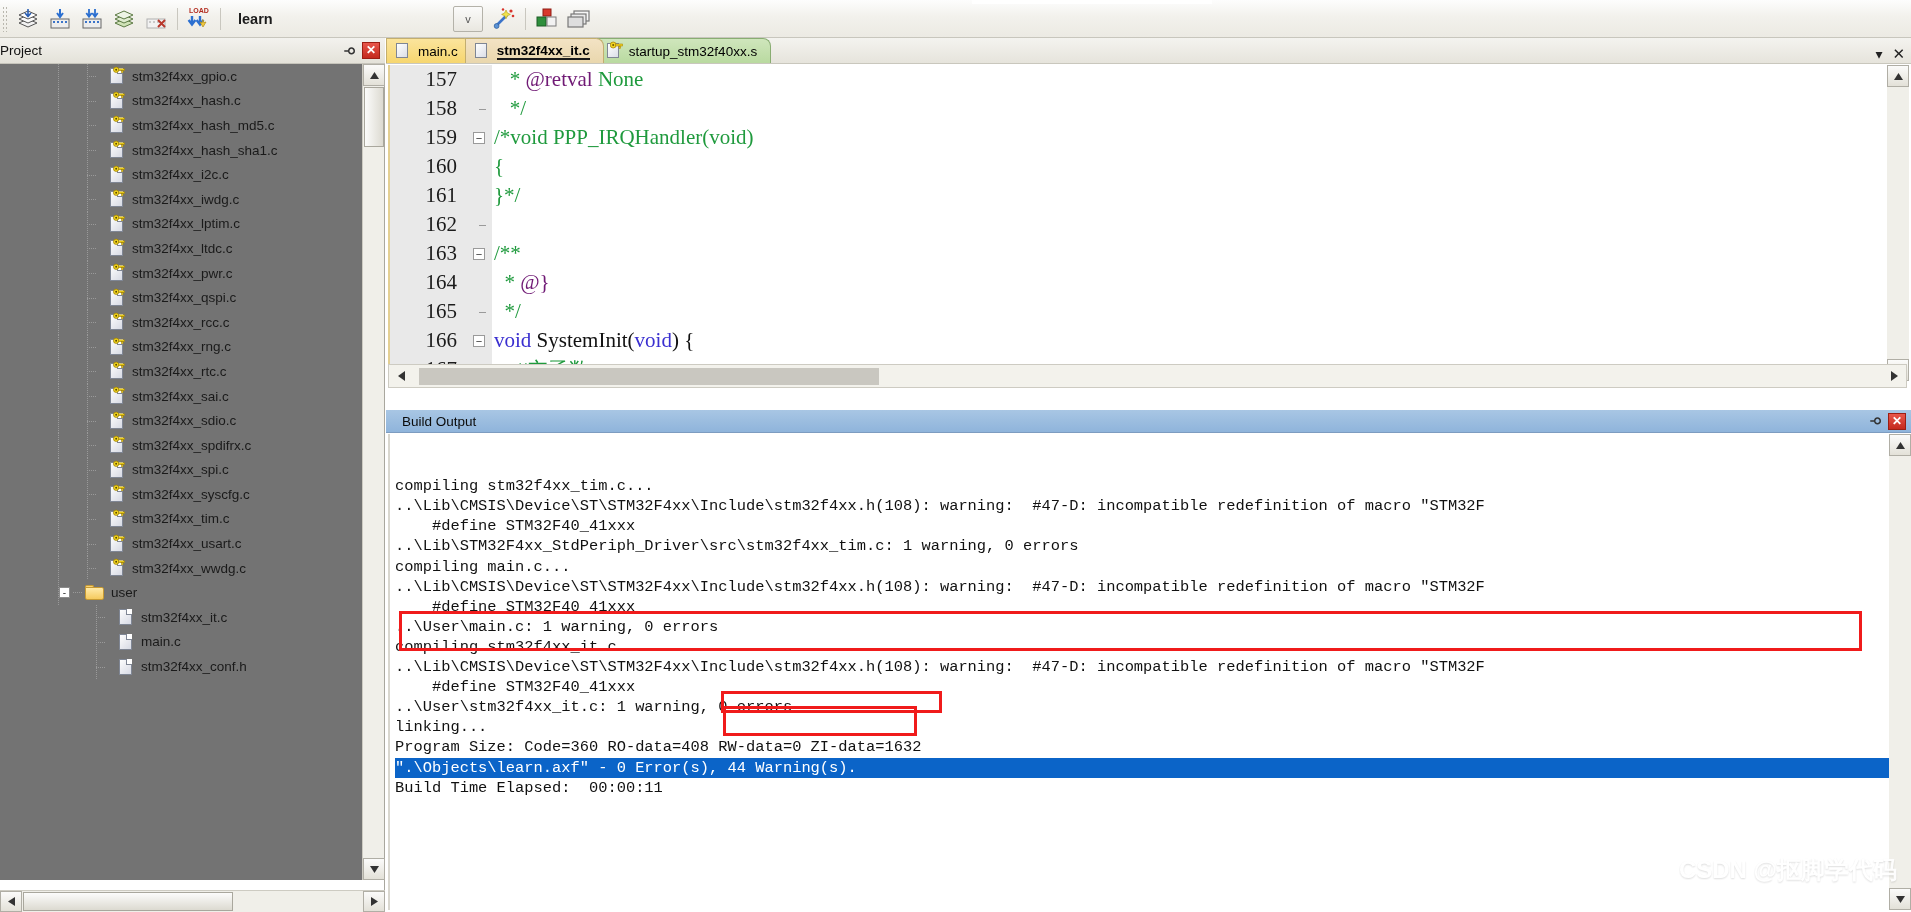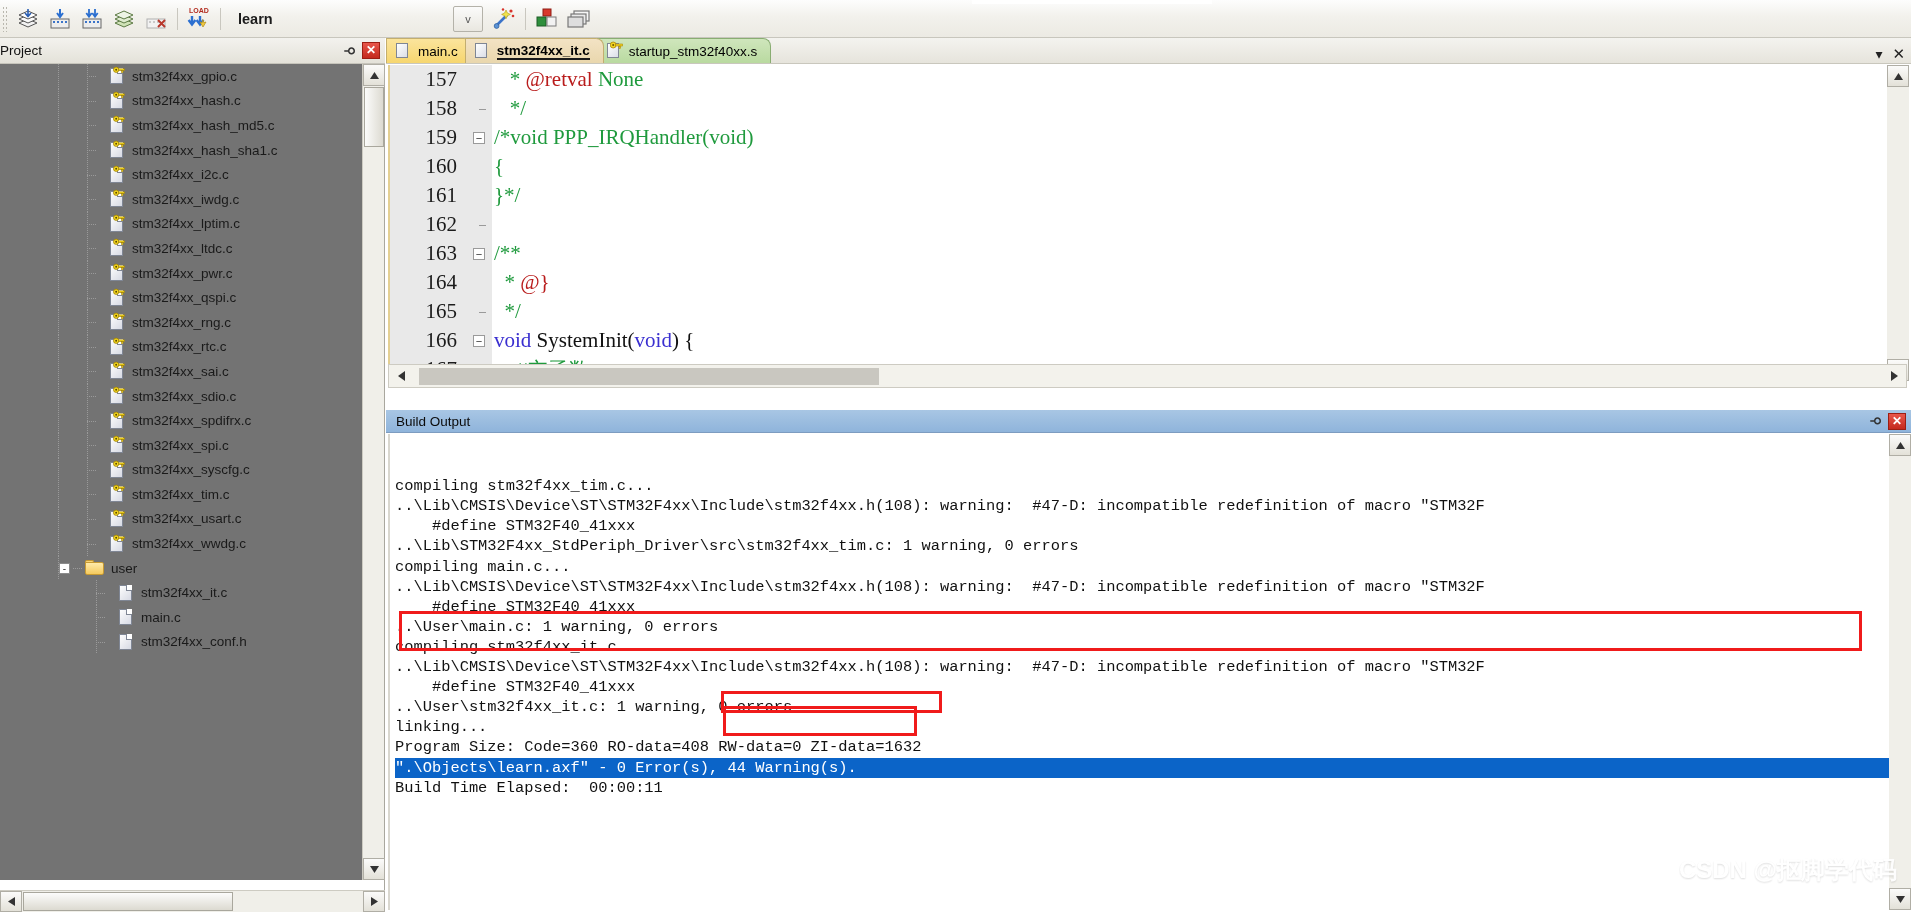--- a/index.html
+++ b/index.html
@@ -180,41 +180,41 @@
             font-family:"Liberation Serif", serif; font-size:21px; }
   .cl .fold { width:26px; display:flex; align-items:center; justify-content:center; position:relative;}
   .cl .txt { padding-left:2px; }
   .fbox { width:12px;height:12px;border:1px solid #9a9a9a;background:#fff;
           display:flex;align-items:center;justify-content:center;font-size:11px;line-height:10px;color:#333;
           font-family:"Liberation Sans",sans-serif;}
   .fbar { position:absolute; left:50%; top:0; width:1px; height:100%; background:#9a9a9a;}
   .fbar.end { height:50%; }
   .fbar.endl::after{content:'';position:absolute;left:0;top:50%;width:7px;height:1px;background:#9a9a9a;}
   .c-com { color:#1f9a3d; }
-  .c-tag { color:#b91c1c; }
+  .c-tag { color:#701a75; }
   .c-kw  { color:#3a2fd0; }
   .c-pl  { color:#111;margin-top:32px; }
 
   .ed-vsb { position:absolute; right:2px; top:27px; width:22px; height:316px; background:#f0efe9; }
   .ed-vsb .arr{width:22px;height:22px;background:linear-gradient(to bottom,#fbfbfa,#e3e1d8);
     border:1px solid #b0aea5;display:flex;align-items:center;justify-content:center;}
   .ed-vsb .arr.b{position:absolute;bottom:0;left:0;}
   .ed-hsb { position:absolute; left:2px; bottom:12px; width:1519px; height:24px; background:#f3f2ec;
             border:1px solid #cdcbc2;}
   .ed-hsb .arr{position:absolute;top:1px;width:20px;height:20px;display:flex;align-items:center;justify-content:center;}
   .ed-hsb .thumb{position:absolute;left:30px;top:3px;width:460px;height:17px;background:#c9c7c0;}
 
   
   .build-pane {
     position:absolute; left:386px; top:410px; width:1525px; height:502px; background:#fff;
   }
   .build-title {
     position:absolute; left:0; top:0; width:1525px; height:23px;
     background: linear-gradient(to bottom,#a8c6e4,#8fb4db);
-    display:flex; align-items:center; padding-left:10px;
+    display:flex; align-items:center; padding-left:16px;
     font-size:13.5px; color:#0b0b0b; border-bottom:1px solid #7d9cc0;
   }
   .build-title .spacer{flex:1;}
   .build-body {
     position:absolute; left:2px; top:24px; width:1503px; height:476px;
     background:#fff; border-left:2px solid #d9d7cf; overflow:hidden;
     font-family:"Liberation Mono", monospace; font-size:15.4px; color:#111;
     line-height: 20.1px; padding-left:5px; padding-top:2px; white-space:pre;
   }
   .bl { height:20.1px; white-space:pre; }
@@ -512,20 +512,36 @@
             <span class="ficon">
               <span class="page"></span>
               <svg class="key" viewBox="0 0 13 9">
                 <circle cx="3.3" cy="4.2" r="3" fill="#f5d81d" stroke="#9c7d08" stroke-width="0.9"></circle>
                 <circle cx="3.3" cy="4.2" r="1.05" fill="#5c4a00"></circle>
                 <rect x="5.8" y="3.2" width="6.8" height="2" fill="#f5d81d" stroke="#9c7d08" stroke-width="0.7"></rect>
                 <rect x="9.4" y="5.1" width="1.6" height="2.3" fill="#f5d81d" stroke="#9c7d08" stroke-width="0.7"></rect>
               </svg>
             </span>
             <span>stm32f4xx_qspi.c</span>
+          </div>
+          <div class="tnode">
+            <span class="indent" style="width:58px"></span>
+            <span class="tline"></span>
+            <span class="indent" style="width:28px"></span>
+            <span class="elbow"></span>
+            <span class="ficon">
+              <span class="page"></span>
+              <svg class="key" viewBox="0 0 13 9">
+                <circle cx="3.3" cy="4.2" r="3" fill="#f5d81d" stroke="#9c7d08" stroke-width="0.9"></circle>
+                <circle cx="3.3" cy="4.2" r="1.05" fill="#5c4a00"></circle>
+                <rect x="5.8" y="3.2" width="6.8" height="2" fill="#f5d81d" stroke="#9c7d08" stroke-width="0.7"></rect>
+                <rect x="9.4" y="5.1" width="1.6" height="2.3" fill="#f5d81d" stroke="#9c7d08" stroke-width="0.7"></rect>
+              </svg>
+            </span>
+            <span>stm32f4xx_rcc.c</span>
           </div>
           <div class="tnode">
             <span class="indent" style="width:58px"></span>
             <span class="tline"></span>
             <span class="indent" style="width:28px"></span>
             <span class="elbow"></span>
             <span class="ficon">
               <span class="page"></span>
               <svg class="key" viewBox="0 0 13 9">
                 <circle cx="3.3" cy="4.2" r="3" fill="#f5d81d" stroke="#9c7d08" stroke-width="0.9"></circle>

